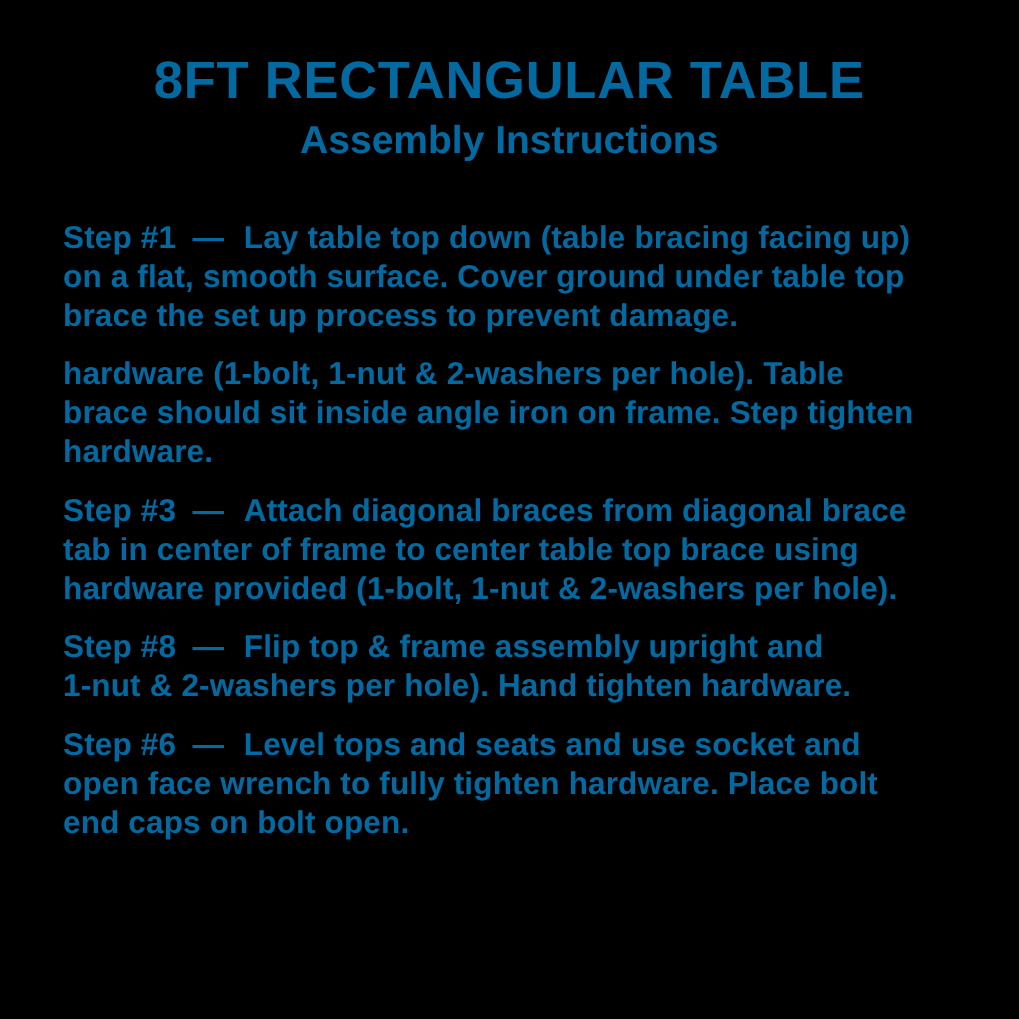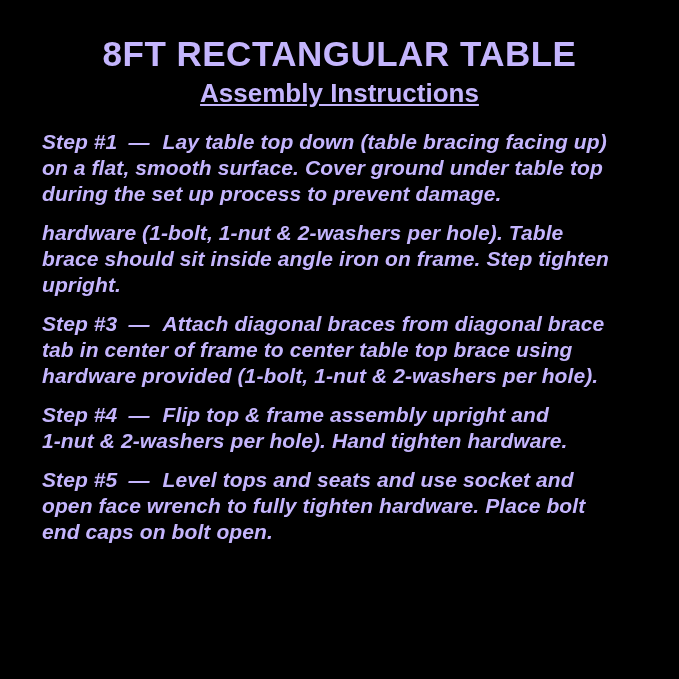--- a/index.html
+++ b/index.html
@@ -5,47 +5,45 @@
   html, body {
     margin: 0;
     padding: 0;
     background: #000000;
   }
   .poster {
     position: relative;
     width: 679px;
     height: 679px;
     background: #000000;
-    color: #c4b5fd;
+    color: #0369a1;
     font-family: "Liberation Sans", sans-serif;
     font-weight: bold;
     overflow: hidden;
     box-sizing: border-box;
   }
   .header {
     text-align: center;
     padding-top: 34px;
   }
   .title {
     font-size: 35px;
     line-height: 40px;
     letter-spacing: 0.5px;
     margin: 0;
   }
   .subtitle {
     font-size: 26px;
     line-height: 30px;
     margin: 4px 0 0 0;
-    text-decoration: underline;
   }
   .steps {
-    margin-top: 21px;
+    margin-top: 38px;
     padding-left: 42px;
     padding-right: 36px;
-    font-style: italic;
   }
   .step {
     margin: 0 0 13px 0;
     font-size: 21px;
     line-height: 26px;
     letter-spacing: 0.1px;
   }
   .step .line {
     white-space: nowrap;
   }
@@ -61,40 +59,40 @@
   <div class="header">
     <h1 class="title">8FT RECTANGULAR TABLE</h1>
     <h2 class="subtitle">Assembly Instructions</h2>
   </div>
 
   <div class="steps">
 
     <div class="step">
       <div class="line"><span>Step #1</span><span class="dash">—</span><span>Lay table top down (table bracing facing up)</span></div>
       <div class="line">on a flat, smooth surface. Cover ground under table top</div>
-      <div class="line">during the set up process to prevent damage.</div>
+      <div class="line">brace the set up process to prevent damage.</div>
     </div>
 
     <div class="step">
       <div class="line">hardware (1-bolt, 1-nut &amp; 2-washers per hole). Table</div>
       <div class="line">brace should sit inside angle iron on frame. Step tighten</div>
-      <div class="line">upright.</div>
+      <div class="line">hardware.</div>
     </div>
 
     <div class="step">
       <div class="line"><span>Step #3</span><span class="dash">—</span><span>Attach diagonal braces from diagonal brace</span></div>
       <div class="line">tab in center of frame to center table top brace using</div>
       <div class="line">hardware provided (1-bolt, 1-nut &amp; 2-washers per hole).</div>
     </div>
 
     <div class="step">
-      <div class="line"><span>Step #4</span><span class="dash">—</span><span>Flip top &amp; frame assembly upright and</span></div>
+      <div class="line"><span>Step #8</span><span class="dash">—</span><span>Flip top &amp; frame assembly upright and</span></div>
       <div class="line">1-nut &amp; 2-washers per hole). Hand tighten hardware.</div>
     </div>
 
     <div class="step">
-      <div class="line"><span>Step #5</span><span class="dash">—</span><span>Level tops and seats and use socket and</span></div>
+      <div class="line"><span>Step #6</span><span class="dash">—</span><span>Level tops and seats and use socket and</span></div>
       <div class="line">open face wrench to fully tighten hardware. Place bolt</div>
       <div class="line">end caps on bolt open.</div>
     </div>
 
   </div>
 </div>
 
 </body></html>

